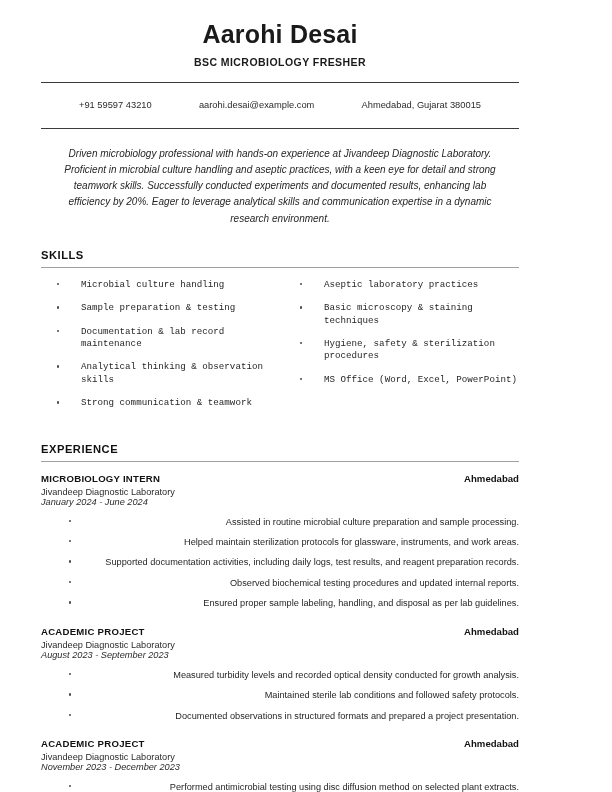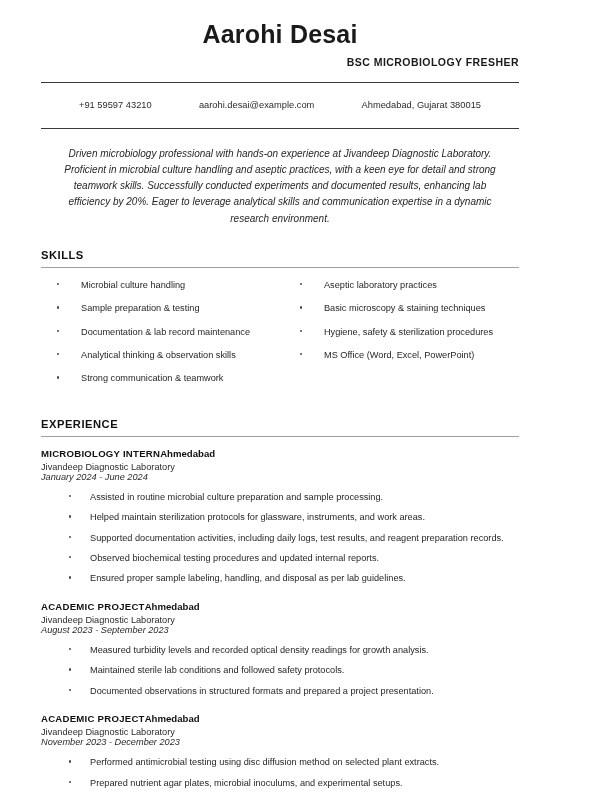--- a/index.html
+++ b/index.html
@@ -36,21 +36,20 @@
     color: #1a1a1a;
     line-height: 1.15;
     margin: 0;
   }
   .job-title {
     font-size: 10.5px;
     font-weight: bold;
     letter-spacing: 0.45px;
     color: #1a1a1a;
     margin: 7px 0 0 0;
-    text-align: right;
   }
 
   .rule-dark {
     border: 0;
     border-top: 1.4px solid #3a3a3a;
     margin: 0;
   }
   .rule-light {
     border: 0;
     border-top: 1.6px solid #a0a0a0;
@@ -91,20 +90,21 @@
     letter-spacing: 0.5px;
     color: #111111;
     margin: 0 0 6px 0;
   }
   .section-body { margin-top: 11px; }
 
   
   .skills-cols {
     display: flex;
     gap: 4px;
+    font-family: Liberation Mono, monospace;
   }
   .skills-col {
     width: 50%;
     box-sizing: border-box;
   }
   .skills-col:first-child { padding-left: 14px; }
   .skills-col:last-child  { padding-left: 16px; }
 
   ul.bullets {
     list-style: none;
@@ -129,21 +129,21 @@
     background: #4a4a4a;
     border-radius: 50%;
   }
 
   
   .job { margin-bottom: 16px; }
   .job:last-child { margin-bottom: 0; }
 
   .job-head-row {
     display: flex;
-    justify-content: flex-start;
+    justify-content: space-between;
     align-items: baseline;
   }
   .job-role {
     font-size: 9.6px;
     font-weight: bold;
     letter-spacing: 0.25px;
     color: #111111;
   }
   .job-location {
     font-size: 9.6px;
@@ -164,20 +164,21 @@
   }
   .job-dates {
     font-size: 9.2px;
     font-style: italic;
     color: #2b2b2b;
     text-align: right;
   }
   .job ul.bullets {
     margin-top: 9px;
     padding-left: 26px;
+    text-align: right;
   }
   .job ul.bullets li {
     margin-bottom: 8px;
     padding-left: 23px;
   }
   .job ul.bullets li:last-child { margin-bottom: 0; }
 </style>
 </head>
 <body>
 
@@ -252,21 +253,21 @@
       <div class="job">
         <div class="job-head-row">
           <span class="job-role">ACADEMIC PROJECT</span>
           <span class="job-location">Ahmedabad</span>
         </div>
         <div class="job-sub-row">
           <span class="job-company">Jivandeep Diagnostic Laboratory</span>
           <span class="job-dates">August 2023 - September 2023</span>
         </div>
         <ul class="bullets">
-          <li>Measured turbidity levels and recorded optical density readings for growth analysis.</li>
+          <li>Measured turbidity levels and recorded optical density conducted for growth analysis.</li>
           <li>Maintained sterile lab conditions and followed safety protocols.</li>
           <li>Documented observations in structured formats and prepared a project presentation.</li>
         </ul>
       </div>
 
       <div class="job">
         <div class="job-head-row">
           <span class="job-role">ACADEMIC PROJECT</span>
           <span class="job-location">Ahmedabad</span>
         </div>

